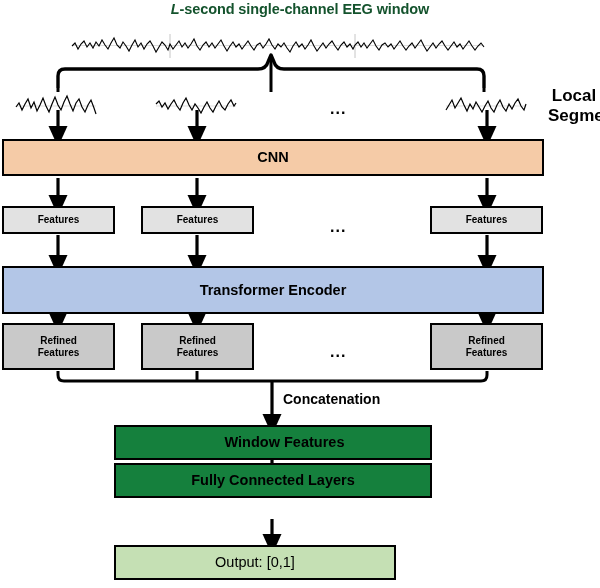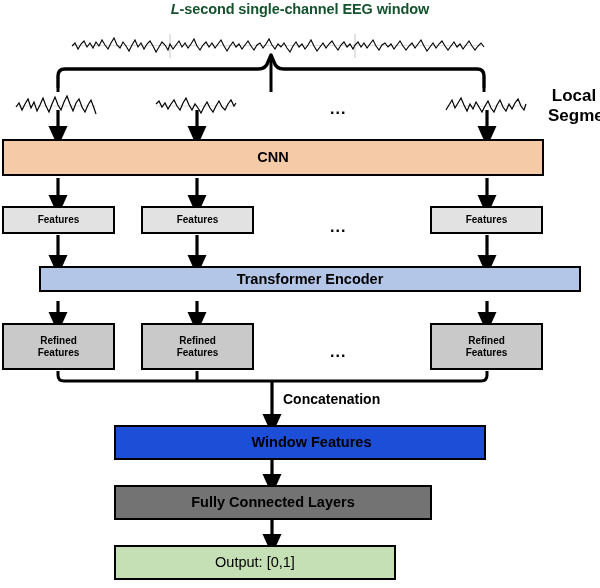--- a/index.html
+++ b/index.html
@@ -193,45 +193,45 @@
     <span>Features</span>
   </div>
   <div class="box small" style="left:141px; top:206px; width:113px; height:28px; background:#E2E2E2;">
     <span>Features</span>
   </div>
   <div class="box small" style="left:430px; top:206px; width:113px; height:28px; background:#E2E2E2;">
     <span>Features</span>
   </div>
   <div class="dots" style="left:330px; top:218px;">...</div>
 
-  <div class="box wide" style="left:2px; top:266px; width:542px; height:26px; background:#B3C6E7;margin-left:37px;">
+  <div class="box wide" style="left:2px; top:266px; width:542px; height:48px; background:#B3C6E7;">
     <span>Transformer Encoder</span>
   </div>
 
   <div class="box small" style="left:2px; top:323px; width:113px; height:47px; background:#C9C9C9; flex-direction:column;">
     <span>Refined</span>
     <span>Features</span>
   </div>
   <div class="box small" style="left:141px; top:323px; width:113px; height:47px; background:#C9C9C9; flex-direction:column;">
     <span>Refined</span>
     <span>Features</span>
   </div>
   <div class="box small" style="left:430px; top:323px; width:113px; height:47px; background:#C9C9C9; flex-direction:column;">
     <span>Refined</span>
     <span>Features</span>
   </div>
   <div class="dots" style="left:330px; top:343px;">...</div>
 
   <div class="inline-label" style="left:283px; top:391px;">Concatenation</div>
 
-  <div class="box wide" style="left:114px; top:425px; width:372px; height:35px; background:#1d4ed8;padding-left:23px;">
+  <div class="box wide" style="left:114px; top:425px; width:318px; height:35px; background:#15803d;padding-left:23px;">
     <span>Window Features</span>
   </div>
 
-  <div class="box wide" style="left:114px; top:485px; width:318px; height:35px; background:#737373;">
+  <div class="box wide" style="left:114px; top:463px; width:318px; height:35px; background:#15803d;">
     <span>Fully Connected Layers</span>
   </div>
 
   <div class="box wide" style="left:114px; top:545px; width:282px; height:35px; background:#C5E0B4; font-weight:normal;">
     <span>Output: [0,1]</span>
   </div>
 
 </div>
 
 </body></html>

